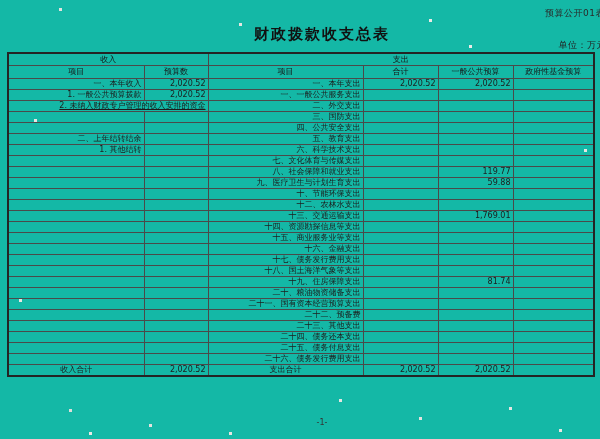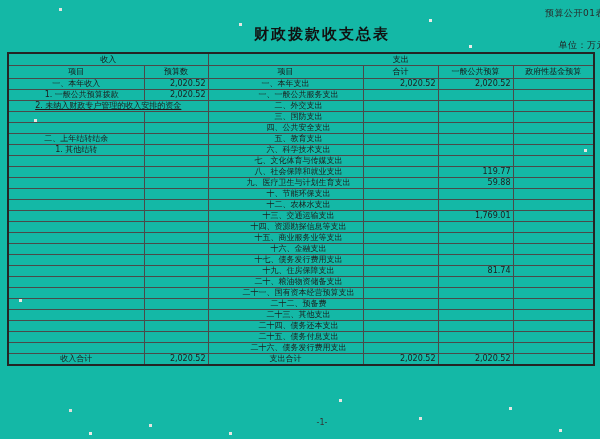--- a/index.html
+++ b/index.html
@@ -34,21 +34,21 @@
   table.budget th, table.budget td{
     border:1px solid #4a4a4a;
     font-size:8px;line-height:10px;
     padding:0 2px;
     white-space:nowrap;overflow:hidden;
     font-weight:normal;color:#1c1c1c;
   }
   table.budget thead th{text-align:center;color:#151515;}
   tr.section-row th{height:11px;}
   tr.header-row th{height:12px;}
-  td.item{text-align:center;padding-left:3px;}
+  td.item{text-align:right;padding-left:3px;}
   td.item.indent{padding-left:13px;}
   td.item.sub{padding-left:28px;}
   td.item.center{text-align:center;padding-left:2px;margin-top:40px;}
   td.item.spanfree{overflow:visible;text-decoration:underline;}
   td.num{text-align:right;padding-right:9px;}
   .page-number{
     position:absolute;left:0;right:0;top:418px;
     text-align:center;font-size:8px;color:#333;
   }
   .speckles{
@@ -230,20 +230,28 @@
           <td class="item"></td>
           <td class="num"></td>
           <td class="item sub">十七、债务发行费用支出</td>
           <td class="num"></td>
           <td class="num"></td>
           <td class="num"></td>
         </tr>
         <tr>
           <td class="item"></td>
           <td class="num"></td>
+          <td class="item sub">十八、国土海洋气象等支出</td>
+          <td class="num"></td>
+          <td class="num"></td>
+          <td class="num"></td>
+        </tr>
+        <tr>
+          <td class="item"></td>
+          <td class="num"></td>
           <td class="item sub">十九、住房保障支出</td>
           <td class="num"></td>
           <td class="num">81.74</td>
           <td class="num"></td>
         </tr>
         <tr>
           <td class="item"></td>
           <td class="num"></td>
           <td class="item sub">二十、粮油物资储备支出</td>
           <td class="num"></td>

